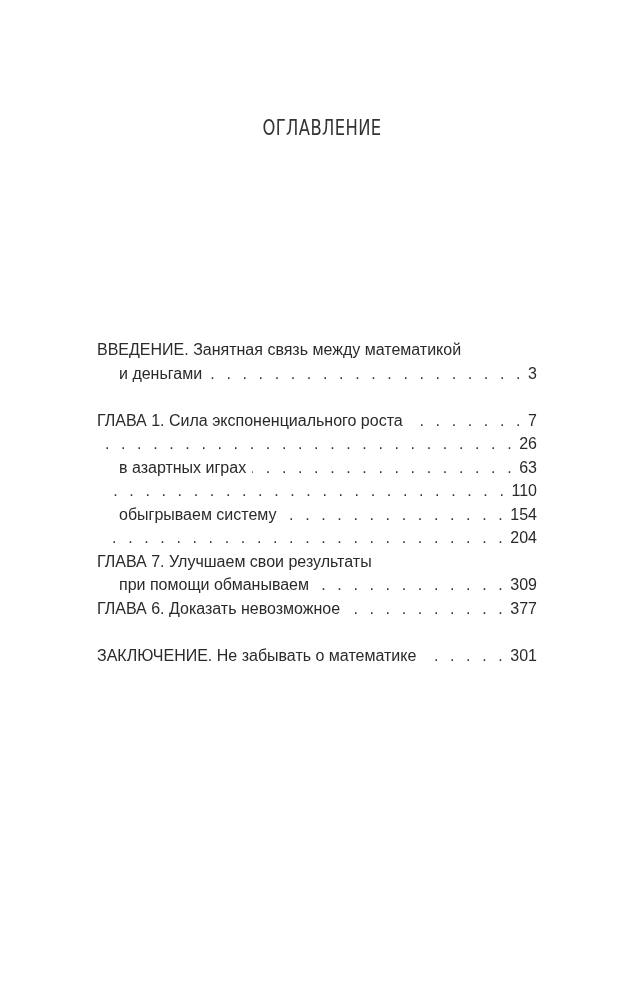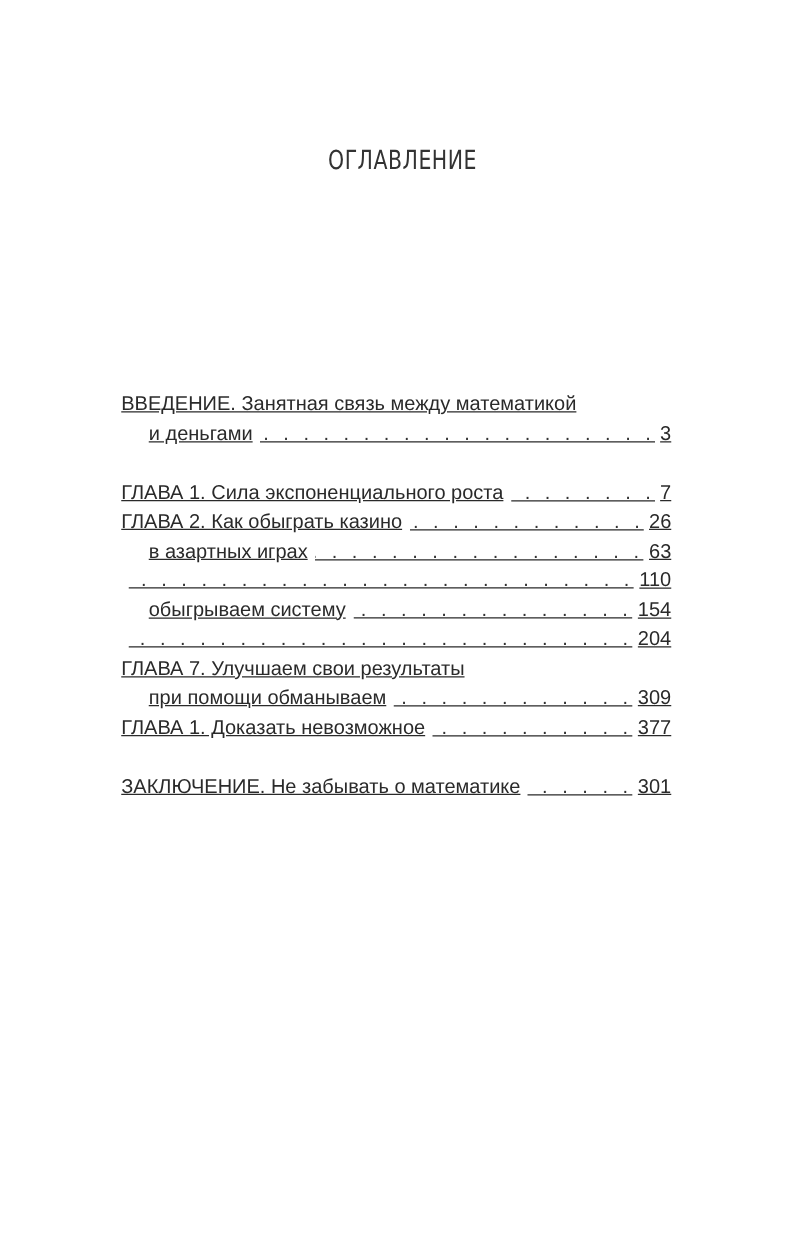--- a/index.html
+++ b/index.html
@@ -10,22 +10,22 @@
     color: #2a2a2a;
   }
   .title {
     position: absolute; top: 116px; left: 0; width: 644px;
     text-align: center; font-size: 21px; letter-spacing: 0.5px;
     font-family: "DejaVu Sans", sans-serif; font-weight: normal;
     transform: scaleX(0.78); transform-origin: center;
     color: #333;
   }
   .toc {
-    position: absolute; left: 97px; top: 312px; width: 440px;
-    font-size: 16px; line-height: 23.5px; text-decoration: underline;
+    position: absolute; left: 97px; top: 338px; width: 440px;
+    font-size: 16px; line-height: 23.5px;
   }
   .row { display: flex; align-items: baseline; white-space: nowrap; height: 23.5px; }
   .row.indent .text { padding-left: 22px; }
   .text { flex: 0 0 auto; }
   .dots {
     flex: 1 1 auto; overflow: hidden; margin: 0 4px 0 6px;
     letter-spacing: 3.6px; color: #333; text-align: right; direction: rtl;
   }
   .page { flex: 0 0 auto; text-align: right; }
   .gap { height: 23.5px; }
@@ -48,21 +48,20 @@
 
   <div class="gap"></div>
 
   <div class="row">
     <span class="text">ГЛАВА 1. Сила экспоненциального роста</span>
     <span class="dots">. . . . . . . . . . . . . . . . . . . . . . . . . . . . . . . . . . . . . . . . . . . . . . . . . . . . . . . . . . . . .</span>
     <span class="page">7</span>
   </div>
 
   <div class="row">
-    <span class="text">ГЛАВА 2. Как обыграть казино</span>
     <span class="dots">. . . . . . . . . . . . . . . . . . . . . . . . . . . . . . . . . . . . . . . . . . . . . . . . . . . . . . . . . . . . .</span>
     <span class="page">26</span>
   </div>
 
   <div class="row indent">
     <span class="text">в азартных играх</span>
     <span class="dots">. . . . . . . . . . . . . . . . . . . . . . . . . . . . . . . . . . . . . . . . . . . . . . . . . . . . . . . . . . . . .</span>
     <span class="page">63</span>
   </div>
 
@@ -85,21 +84,21 @@
   <div class="row">
     <span class="text">ГЛАВА 7. Улучшаем свои результаты</span>
   </div>
   <div class="row indent">
     <span class="text">при помощи обманываем</span>
     <span class="dots">. . . . . . . . . . . . . . . . . . . . . . . . . . . . . . . . . . . . . . . . . . . . . . . . . . . . . . . . . . . . .</span>
     <span class="page">309</span>
   </div>
 
   <div class="row">
-    <span class="text">ГЛАВА 1. Доказать невозможное</span>
+    <span class="text">ГЛАВА 6. Доказать невозможное</span>
     <span class="dots">. . . . . . . . . . . . . . . . . . . . . . . . . . . . . . . . . . . . . . . . . . . . . . . . . . . . . . . . . . . . .</span>
     <span class="page">377</span>
   </div>
 
   <div class="gap"></div>
 
   <div class="row">
     <span class="text">ЗАКЛЮЧЕНИЕ. Не забывать о математике</span>
     <span class="dots">. . . . . . . . . . . . . . . . . . . . . . . . . . . . . . . . . . . . . . . . . . . . . . . . . . . . . . . . . . . . .</span>
     <span class="page">301</span>

